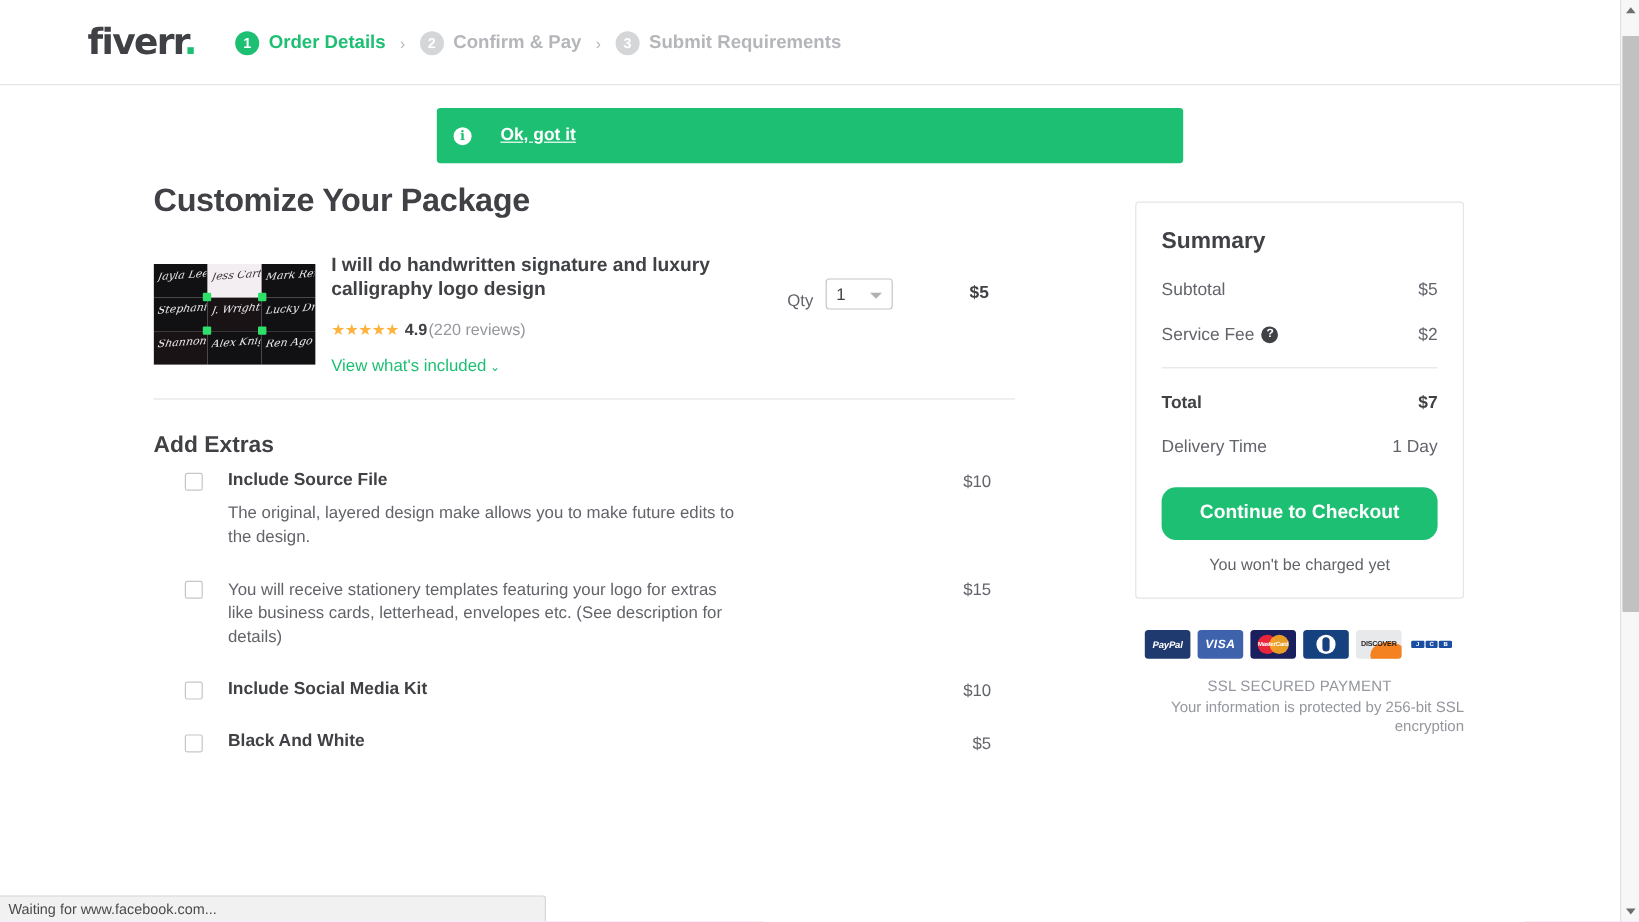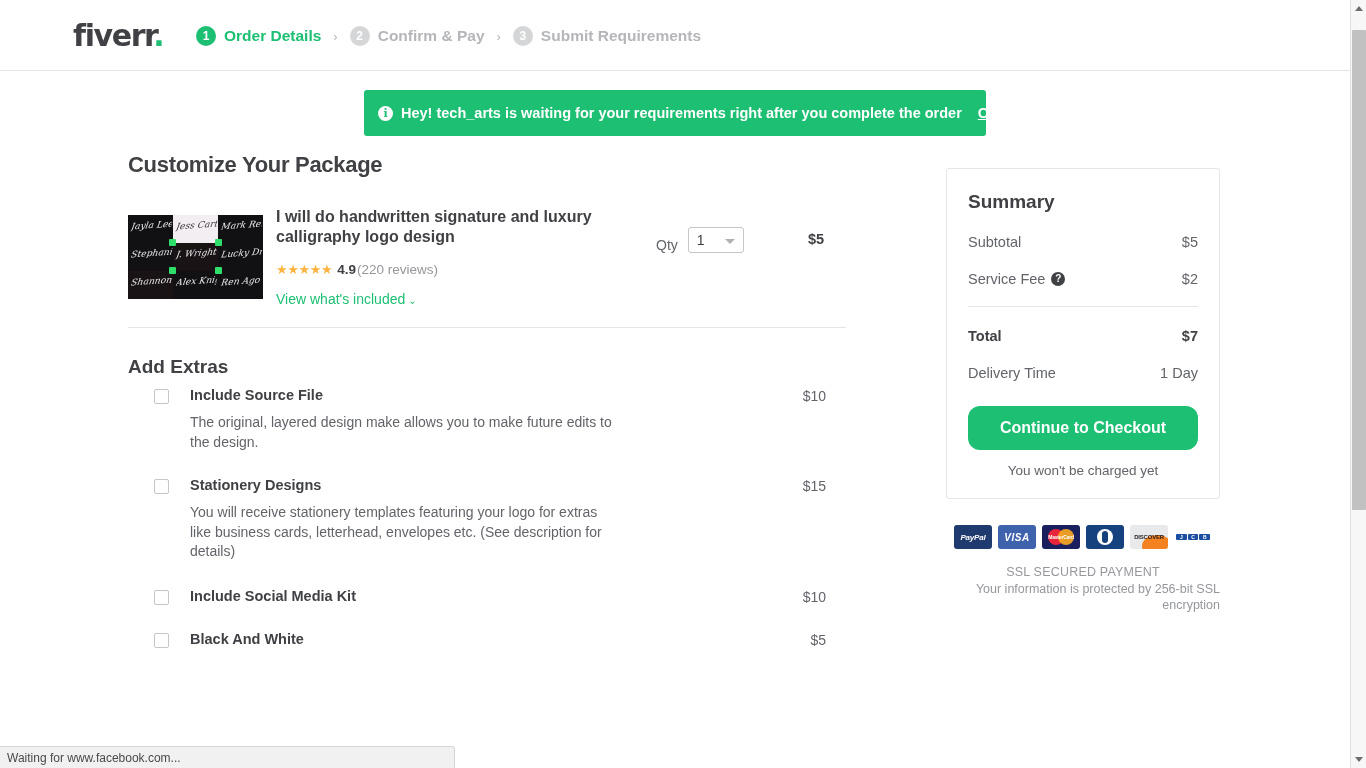--- a/index.html
+++ b/index.html
@@ -129,21 +129,21 @@
     width: 718px;
   }
   .col-right {
     position: absolute;
     left: 946px; top: 32px;
     width: 274px;
   }
 
   
   .page-title {
-    font-size: 22px;
+    font-size: 27px;
     font-weight: 700;
     color: #404145;
     letter-spacing: -0.3px;
     margin-top: 16px;
   }
 
   
   .gig {
     position: relative;
     margin-top: 37px;
@@ -532,21 +532,20 @@
         <span class="step-sep">›</span>
         <div class="step">
           <span class="step-num">3</span>
           <span class="step-label">Submit Requirements</span>
         </div>
       </div>
     </div>
 
     <div class="banner">
       <span class="banner-info">i</span>
-      <span class="banner-text">Hey! tech_arts is waiting for your requirements right after you complete the order</span>
       <span class="banner-action">Ok, got it</span>
     </div>
 
     <div class="content">
 
       <div class="col-left">
 
         <div class="page-title">Customize Your Package</div>
 
         <div class="gig">
@@ -619,21 +618,20 @@
             <div class="extra-main">
               <div class="extra-name">Include Source File</div>
               <div class="extra-desc">The original, layered design make allows you to make future edits to the design.</div>
             </div>
             <span class="extra-price">$10</span>
           </div>
 
           <div class="extra-row" style="margin-bottom:26px;">
             <span class="extra-check"></span>
             <div class="extra-main">
-              <div class="extra-name">Stationery Designs</div>
               <div class="extra-desc">You will receive stationery templates featuring your logo for extras like business cards, letterhead, envelopes etc. (See description for details)</div>
             </div>
             <span class="extra-price">$15</span>
           </div>
 
           <div class="extra-row" style="margin-bottom:26px;">
             <span class="extra-check"></span>
             <div class="extra-main">
               <div class="extra-name">Include Social Media Kit</div>
             </div>

